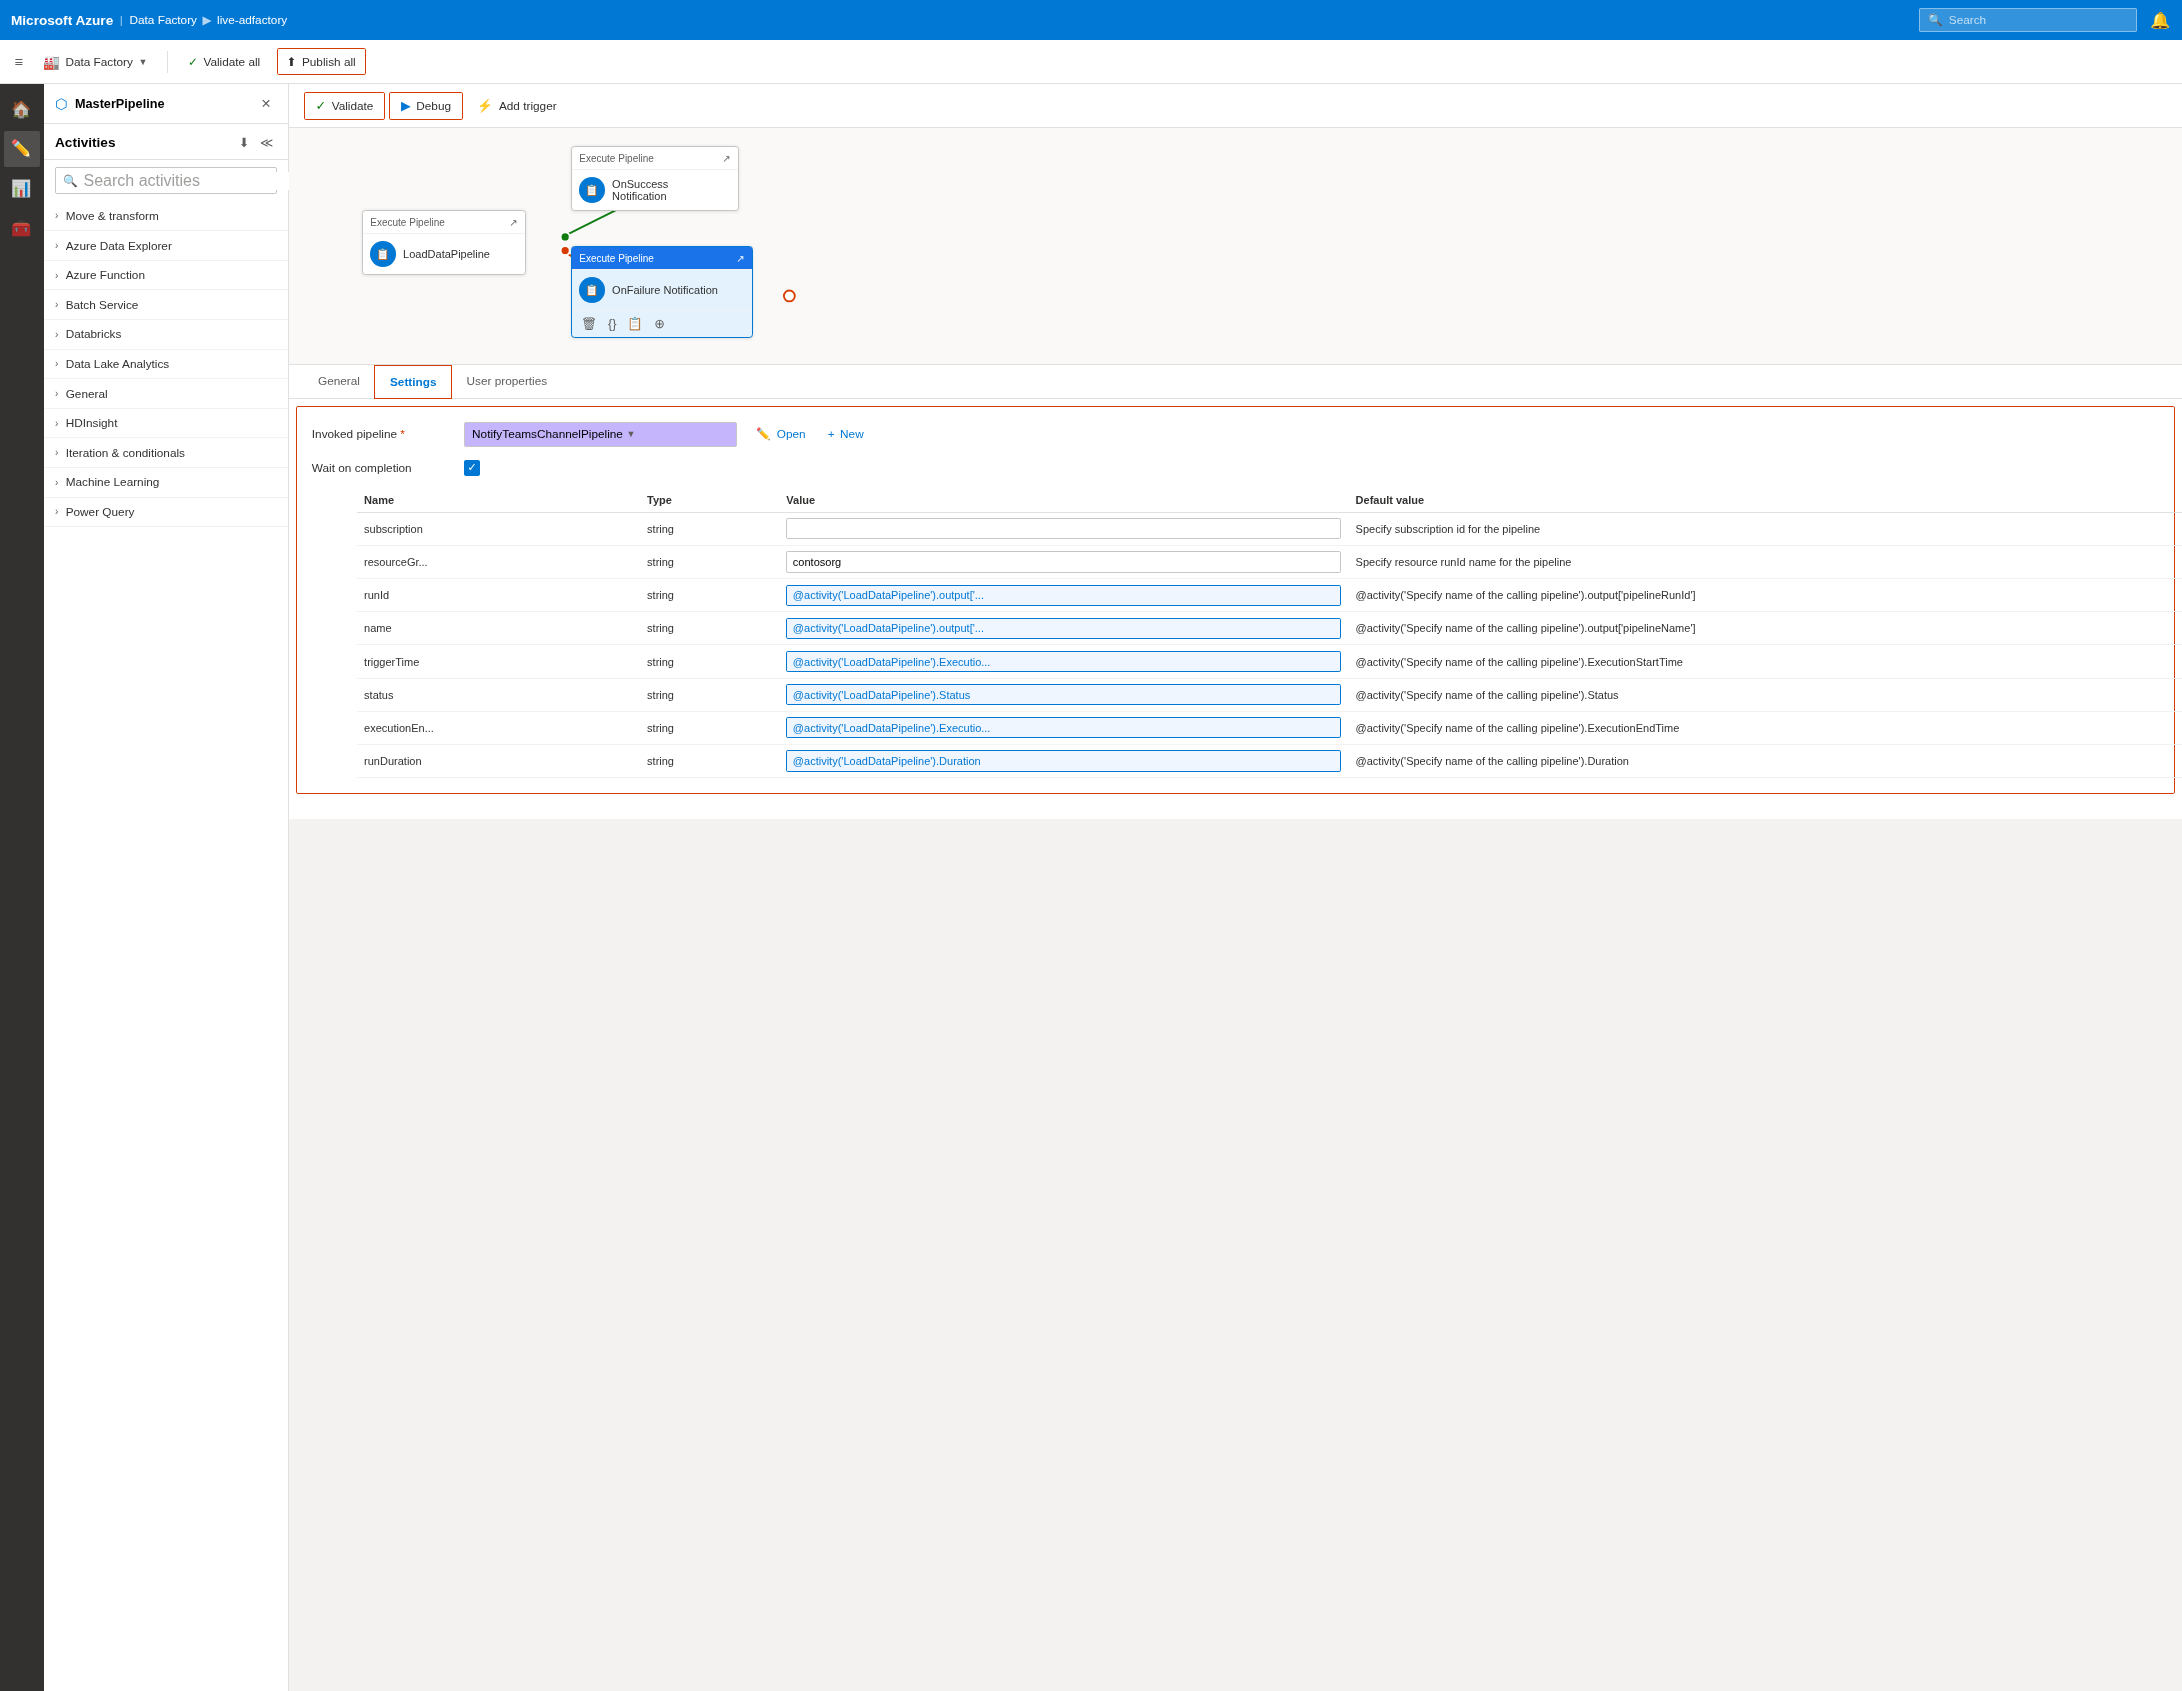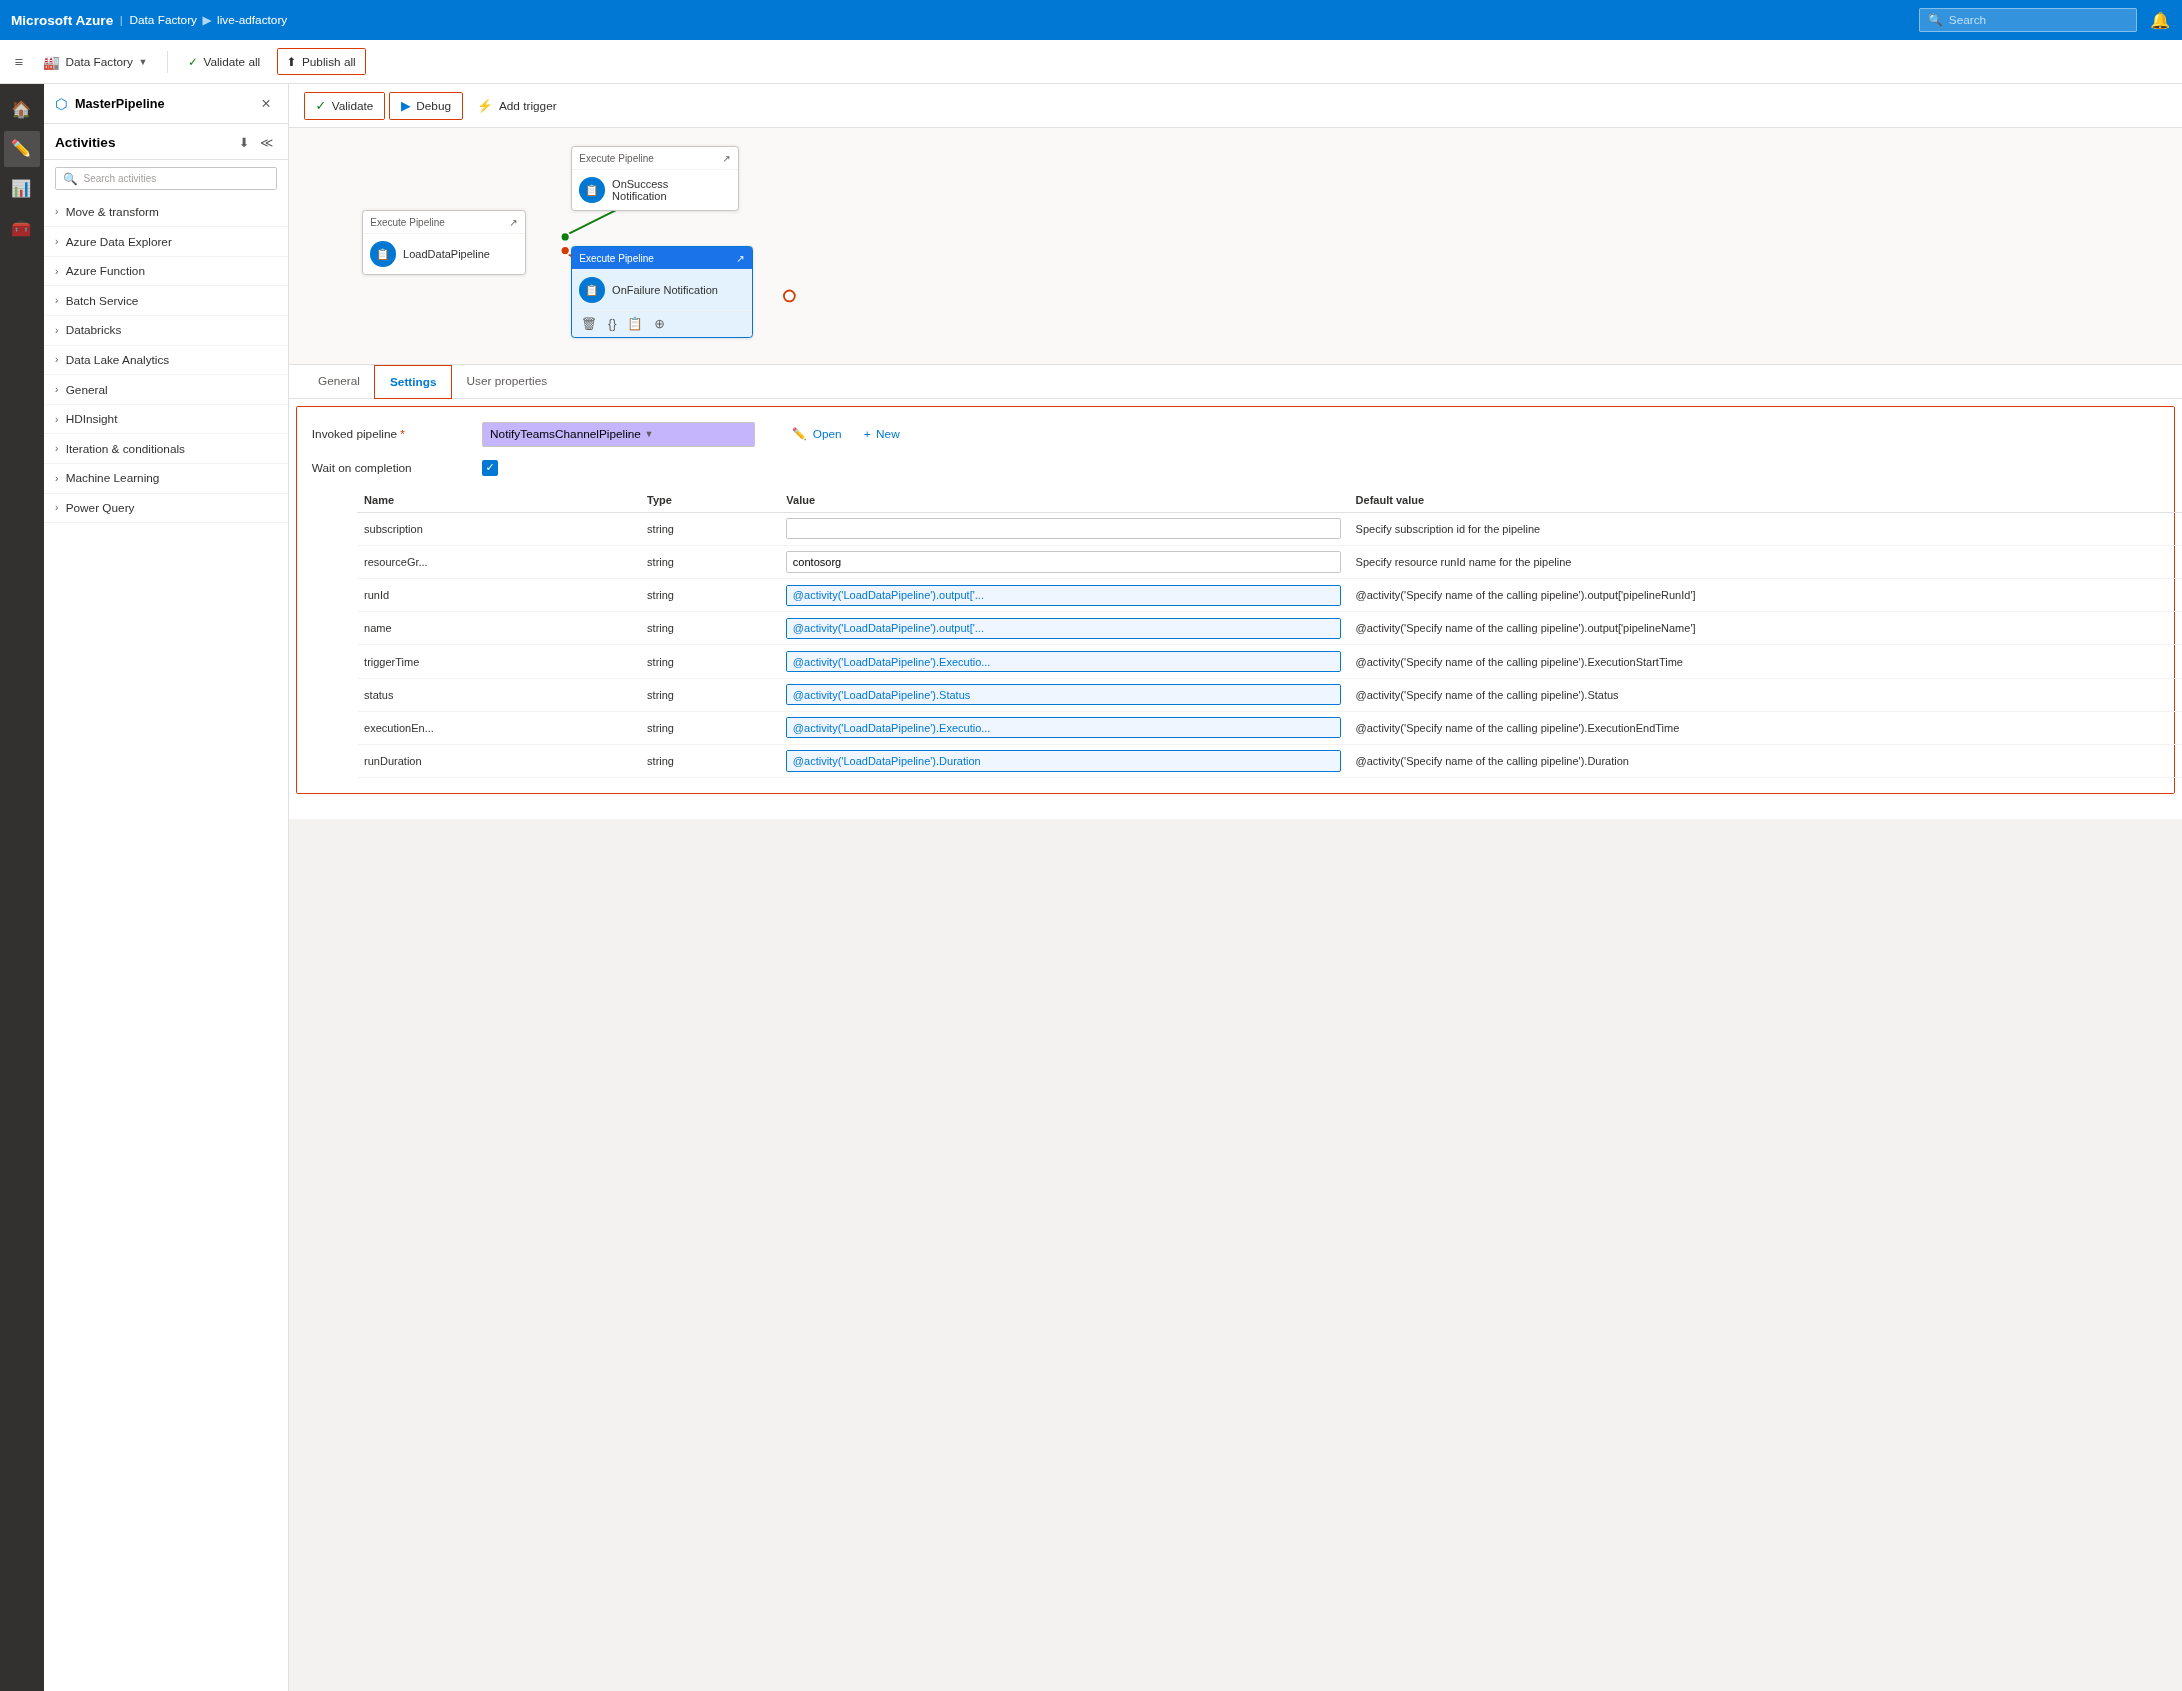--- a/index.html
+++ b/index.html
@@ -134,21 +134,21 @@
     .search-box {
       display: flex;
       align-items: center;
       margin: 7.3px 11px;
       border: 0.9px solid #c8c6c4;
       border-radius: 1.8px;
       padding: 3.6px 7.3px;
       gap: 5.5px;
     }
     .search-box input {
-      border: none; outline: none; font-size: 10px; flex: 1; color: #323130;
+      border: none; outline: none; font-size: 16px; flex: 1; color: #323130;
     }
     .search-box input::placeholder { color: #a19f9d; }
     .search-icon { color: #605e5c; font-size: 11.8px; }
 
     .activity-list { overflow-y: auto; flex: 1; }
     .activity-item {
       display: flex;
       align-items: center;
       padding: 7.3px 11px;
       cursor: pointer;
@@ -292,21 +292,21 @@
       padding: 14.5px;
       border: 1.8px solid #d83b01;
       margin: 7.3px;
       border-radius: 1.8px;
     }
 
     .form-row {
       display: flex;
       align-items: center;
       margin-bottom: 12.7px;
-      gap: 25px;
+      gap: 7px;
     }
     .form-label {
       width: 145px;
       font-size: 11.8px;
       color: #323130;
       flex-shrink: 0;
     }
     .form-label .required { color: #d83b01; }
     .form-control {
       flex: 1;

